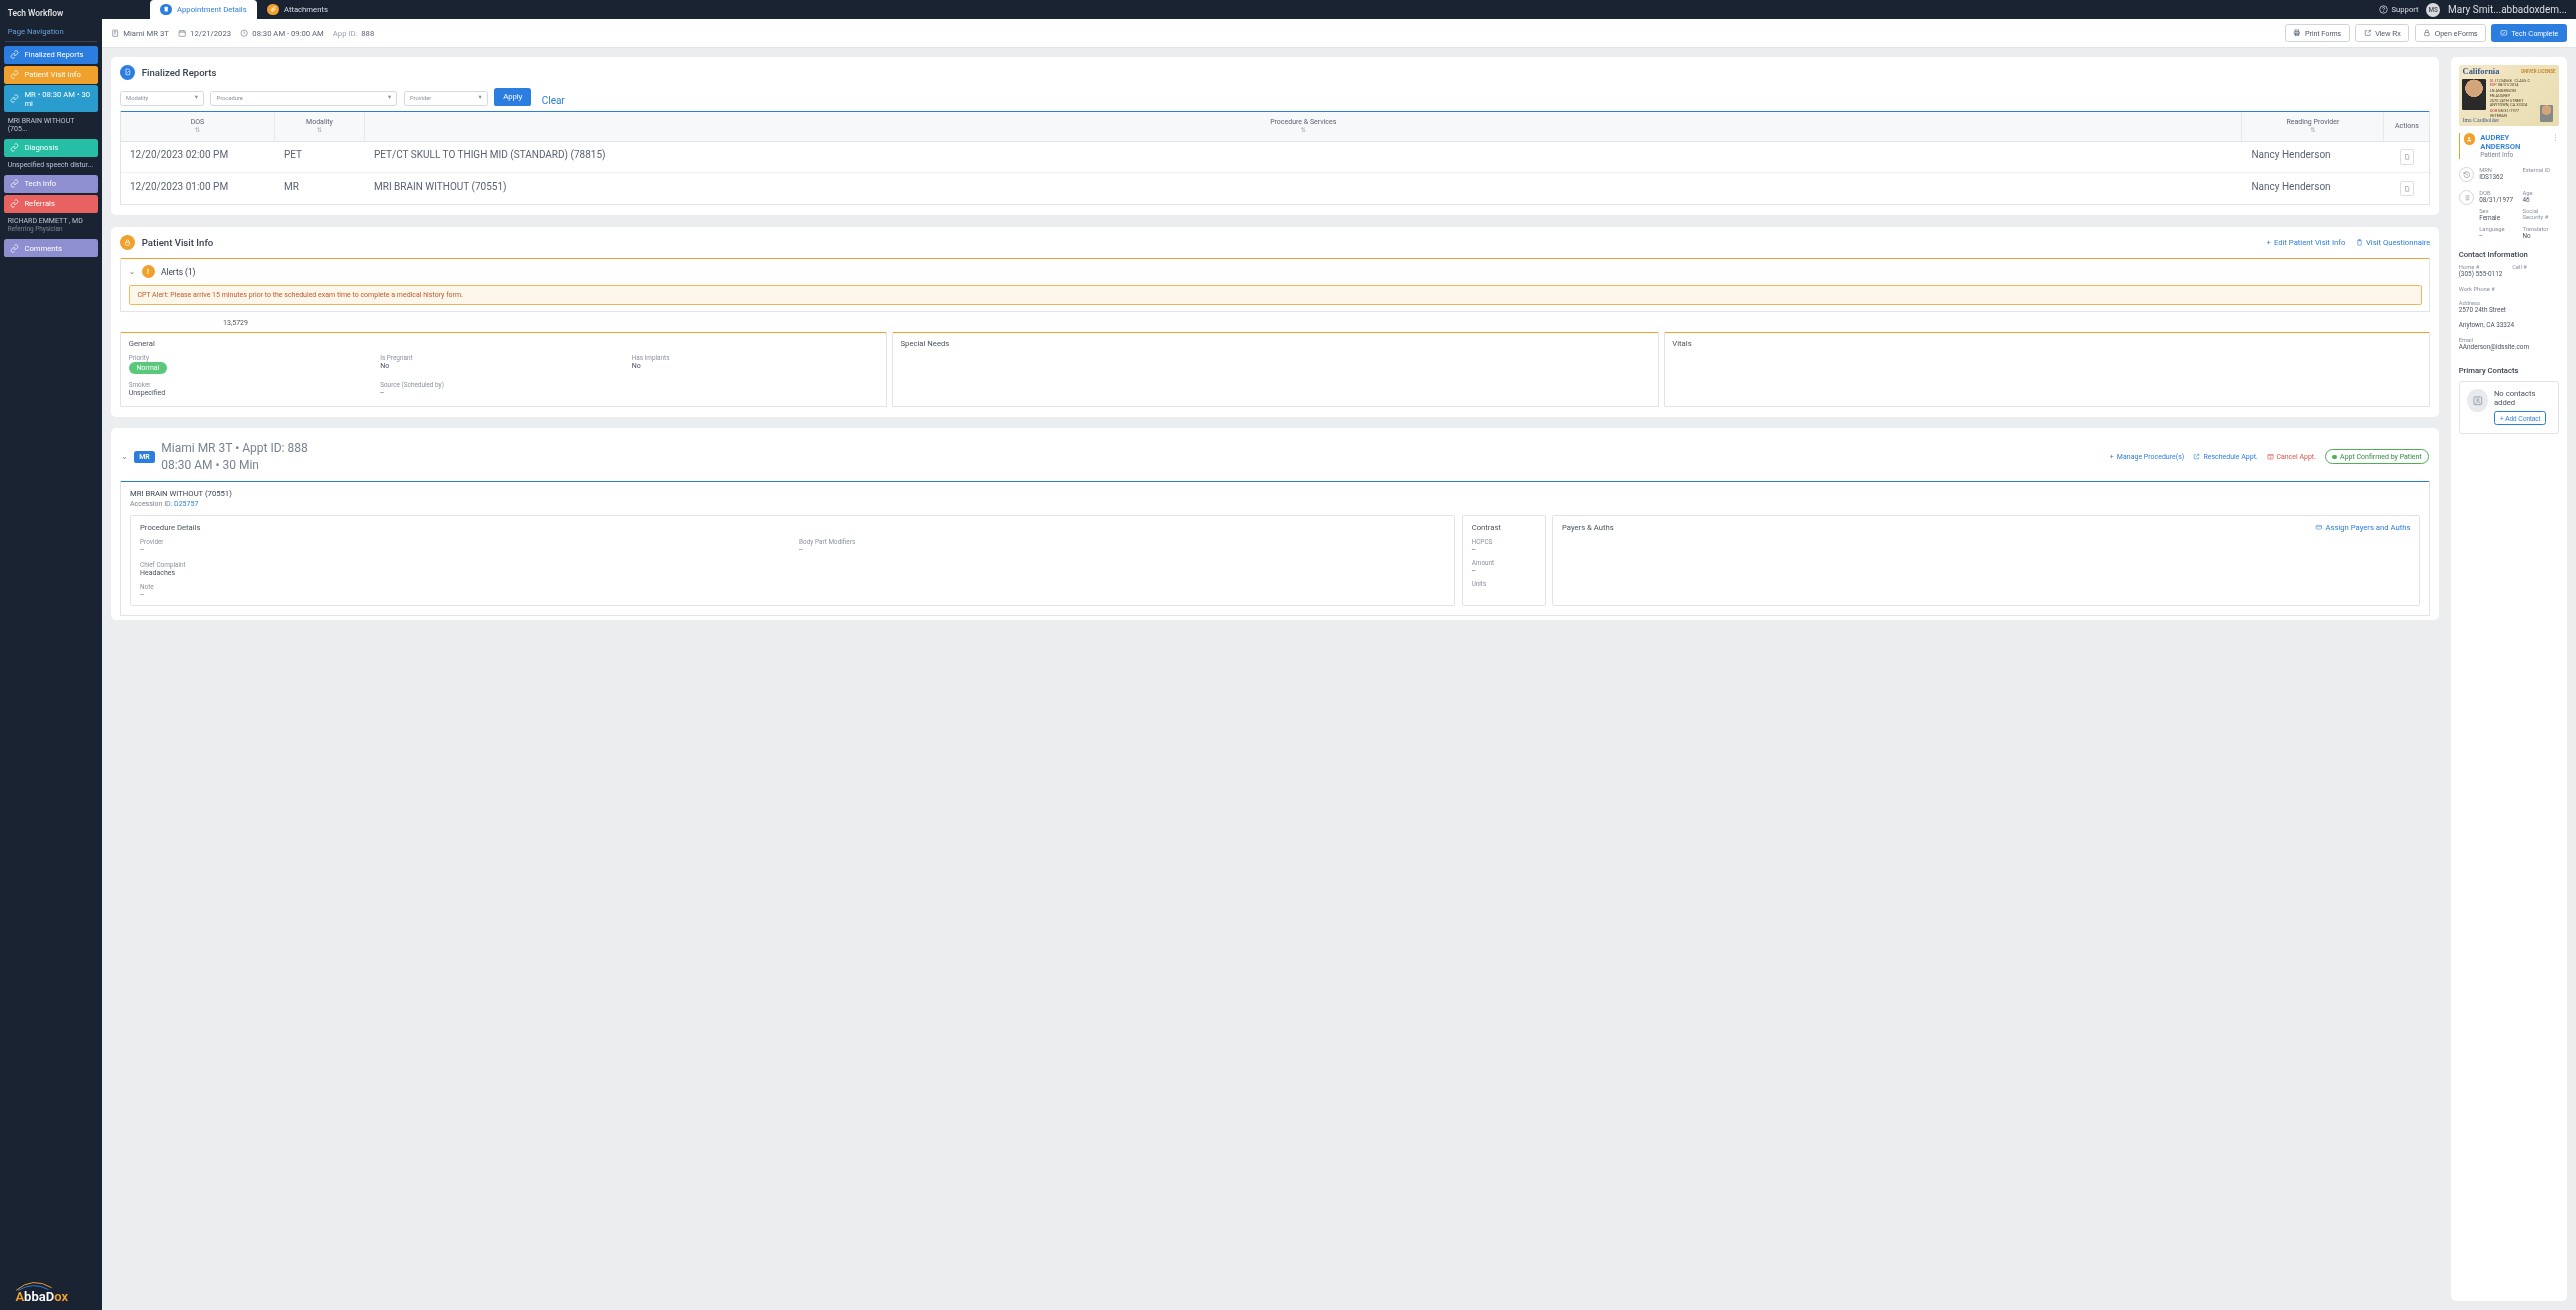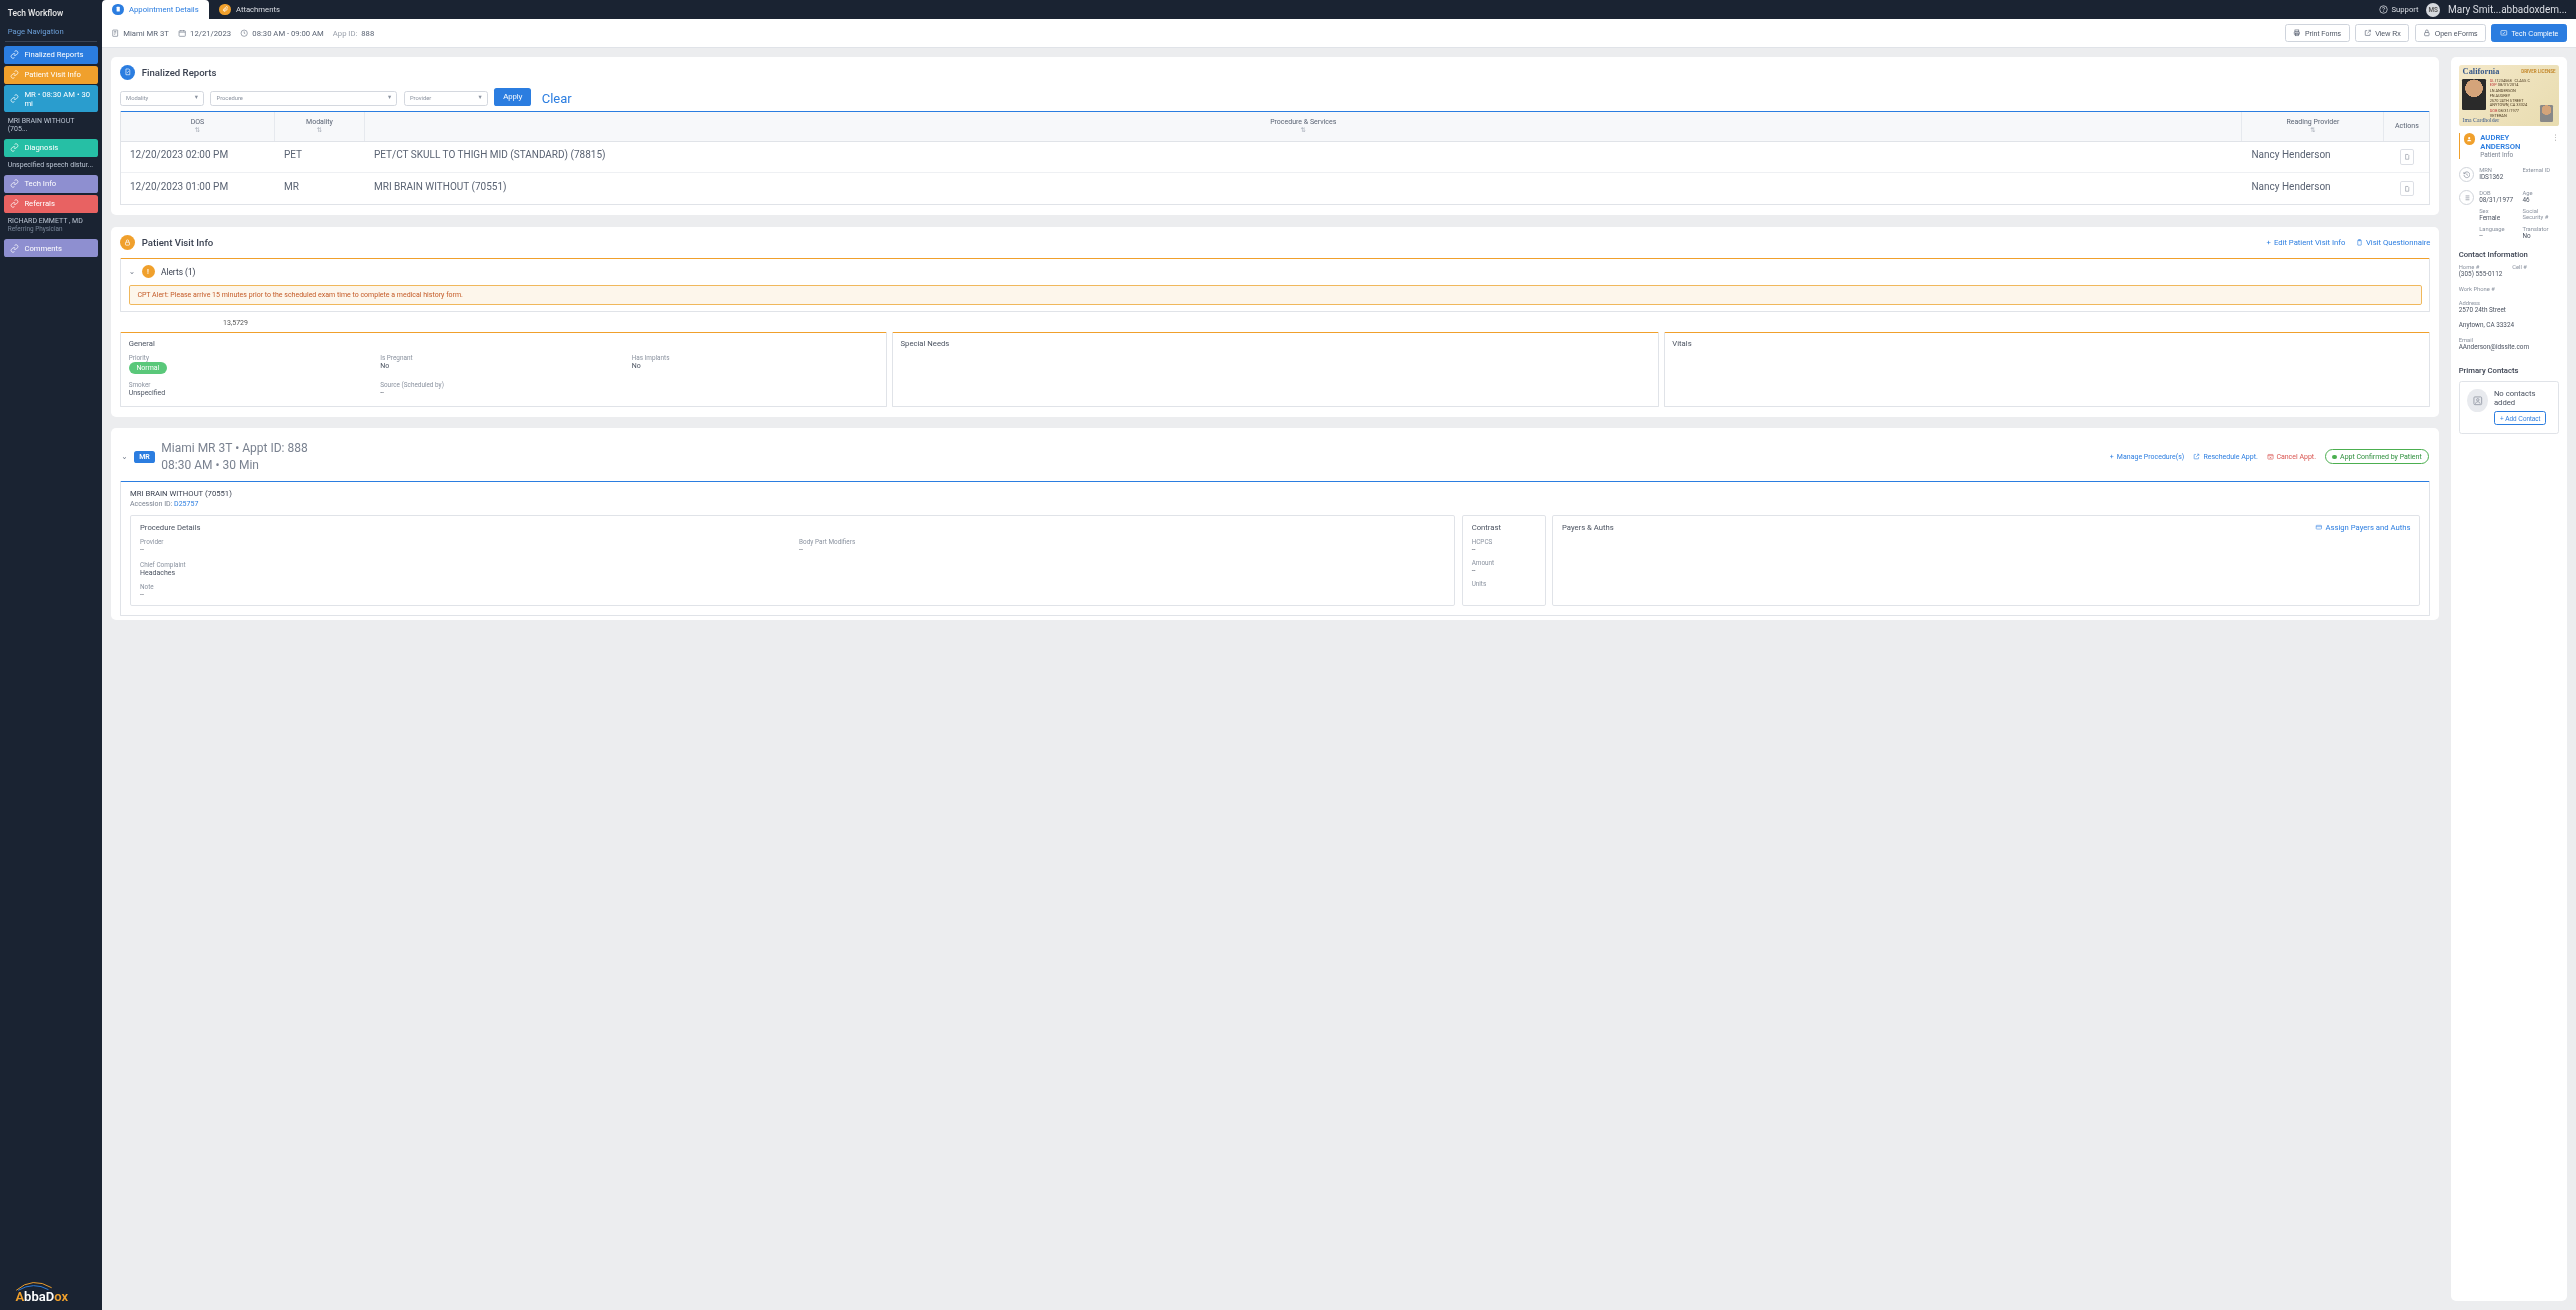--- a/index.html
+++ b/index.html
@@ -84,21 +84,21 @@
     }
     .tab {
       display: flex;
       align-items: center;
       gap: 5.1px;
       padding: 3.9px 10.3px;
       cursor: pointer;
       font-size: 7.7px;
       border-radius: 3.9px 3.9px 0 0;
     }
-    .tab.active { background: #fff; color: #2b7de0; }
+    .tab.active { background: #fff; color: #2b7de0; margin-left: 48px; }
     .tab.inactive { color: #dcdfe5; }
     .tab .tab-icon {
       width: 11.6px; height: 11.6px;
       border-radius: 50%;
       display: flex; align-items: center; justify-content: center;
       font-size: 6.4px;
       color: #fff;
     }
     .tab.active .tab-icon { background: #2b7de0; }
     .tab.inactive .tab-icon { background: #f0a02c; }
@@ -197,21 +197,21 @@
       border: 0.6px solid #d4d8df;
       border-radius: 2.6px;
       padding: 2.6px 5.1px 3.9px;
       min-width: 84px;
       position: relative;
     }
     .filter-label { font-size: 5.8px; color: #8a929f; }
     .filter-caret { position: absolute; right: 5.1px; bottom: 3.9px; font-size: 6.4px; color: #8a929f; }
     .filter.wide { flex: 1; max-width: 187px; }
     .btn-apply { background: #2b7de0; color: #fff; border: none; border-radius: 2.6px; padding: 4.5px 9px; font-size: 7.7px; cursor: pointer; }
-    .link-clear { color: #2b7de0; font-size: 13px; cursor: pointer; padding: 0 3.9px; }
+    .link-clear { color: #2b7de0; font-size: 10px; cursor: pointer; padding: 0 3.9px; }
     
     .table {
       border: 0.6px solid #e0e3e8;
       border-top: 1.9px solid #2b7de0;
       border-radius: 1.3px 1.3px 0 0;
     }
     .thead {
       display: flex;
       background: #f7f8fa;
       border-bottom: 0.6px solid #e0e3e8;

